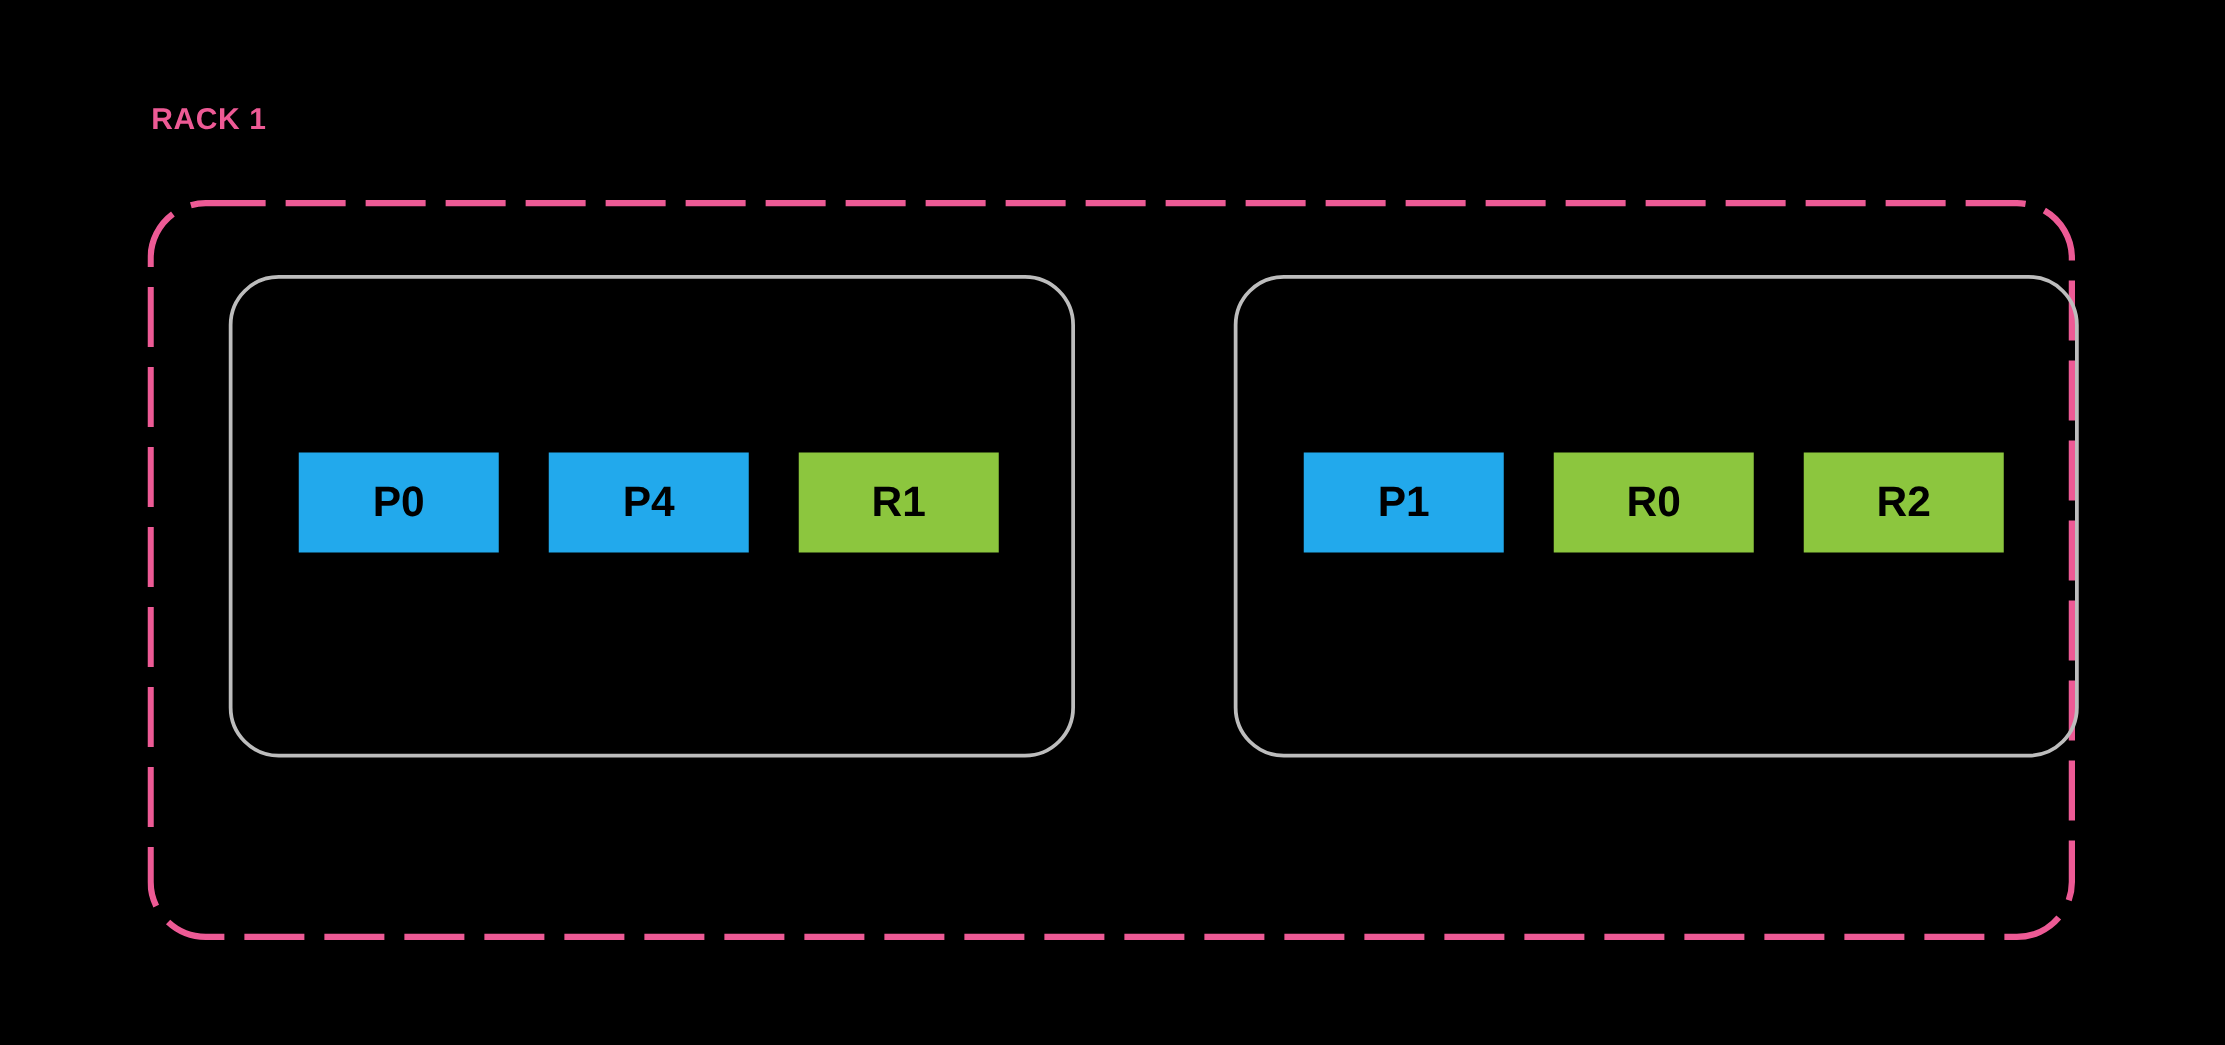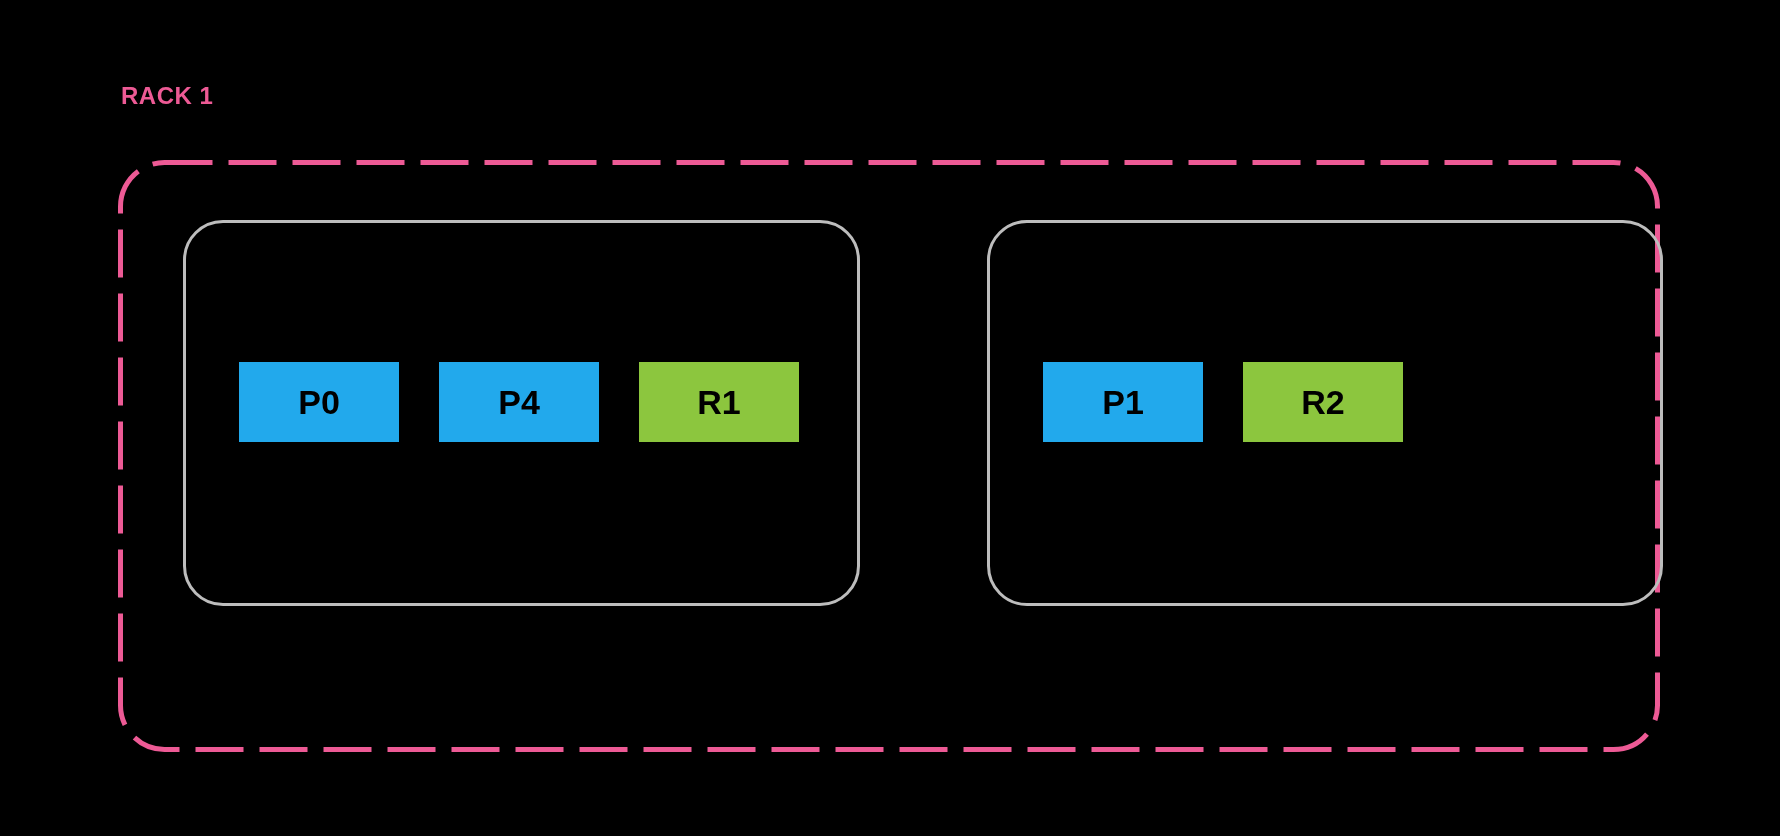--- a/index.html
+++ b/index.html
@@ -94,17 +94,18 @@
     <div class="box-grid">
       <div class="box" data-color="blue">P0</div>
       <div class="box" data-color="blue">P4</div>
       <div class="box" data-color="green">R1</div>
     </div>
   </div>
 
   <div class="node node-right">
     <div class="box-grid">
       <div class="box" data-color="blue">P1</div>
+      <div class="box" data-color="green">R0</div>
       <div class="box" data-color="green">R2</div>
     </div>
   </div>
 
 </div>
 
 </body></html>

